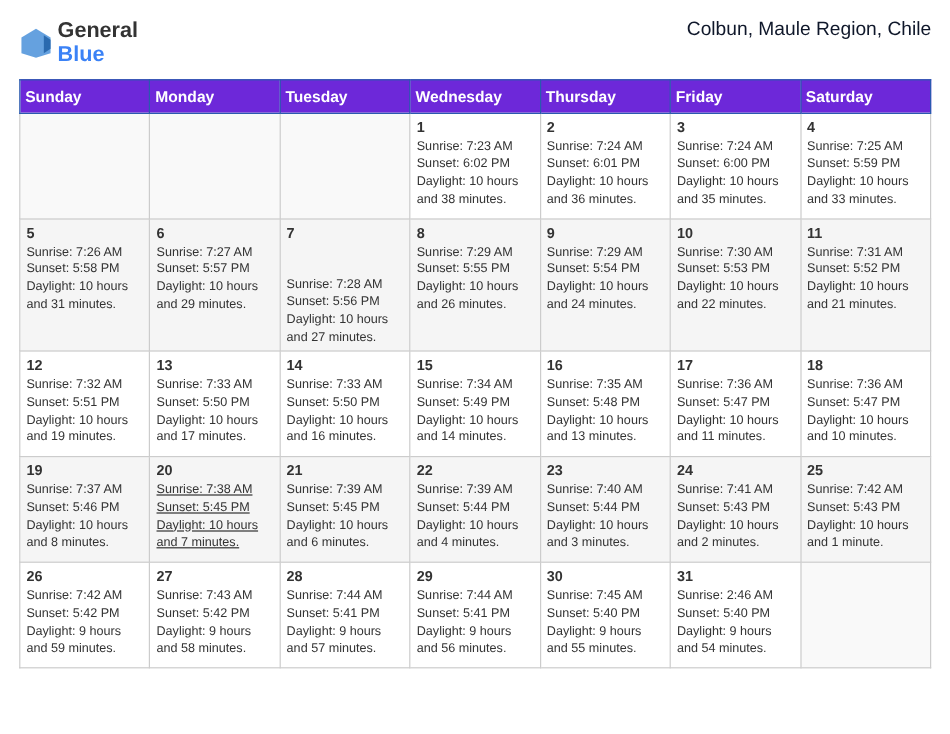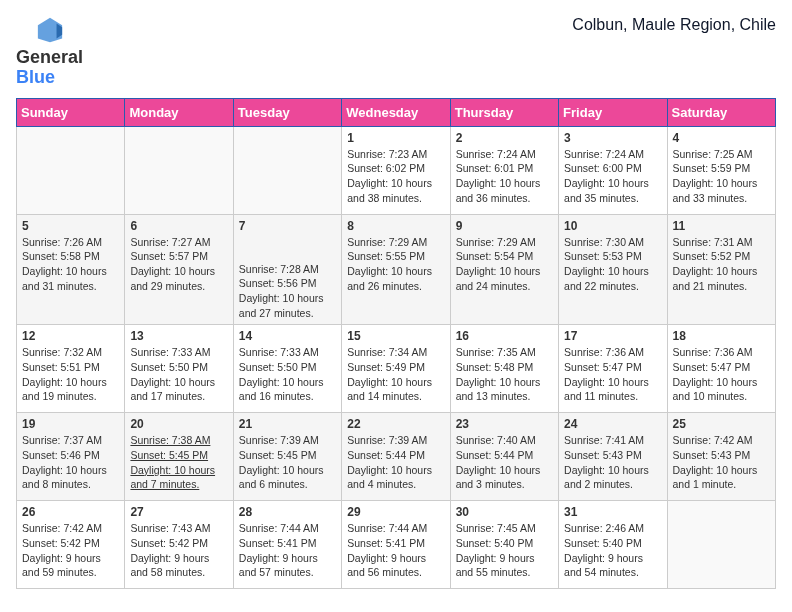--- a/index.html
+++ b/index.html
@@ -13,21 +13,20 @@
     .header {
       display: flex;
       justify-content: space-between;
       align-items: flex-start;
       margin-bottom: 10px;
     }
     .logo {
       display: flex;
       align-items: center;
       gap: 4px;
-      flex-direction: column;
     }
     .logo-text {
       font-size: 18px;
       font-weight: bold;
       color: #333;
       line-height: 1.1;
     }
     .logo-icon {
       width: 28px;
       height: 28px;
@@ -43,21 +42,21 @@
     .calendar-subtitle {
       font-size: 16px;
       color: #0f172a;
     }
     table {
       width: 100%;
       border-collapse: collapse;
       table-layout: fixed;
     }
     thead tr th {
-      background: #ec4899;
+      background: #6d28d9;
       color: #fff;
       font-size: 13px;
       font-weight: bold;
       padding: 6px 4px;
       text-align: left;
       border: 1px solid #2a5aaf;
     }
     tbody tr td {
       border: 1px solid #ccc;
       vertical-align: top;

